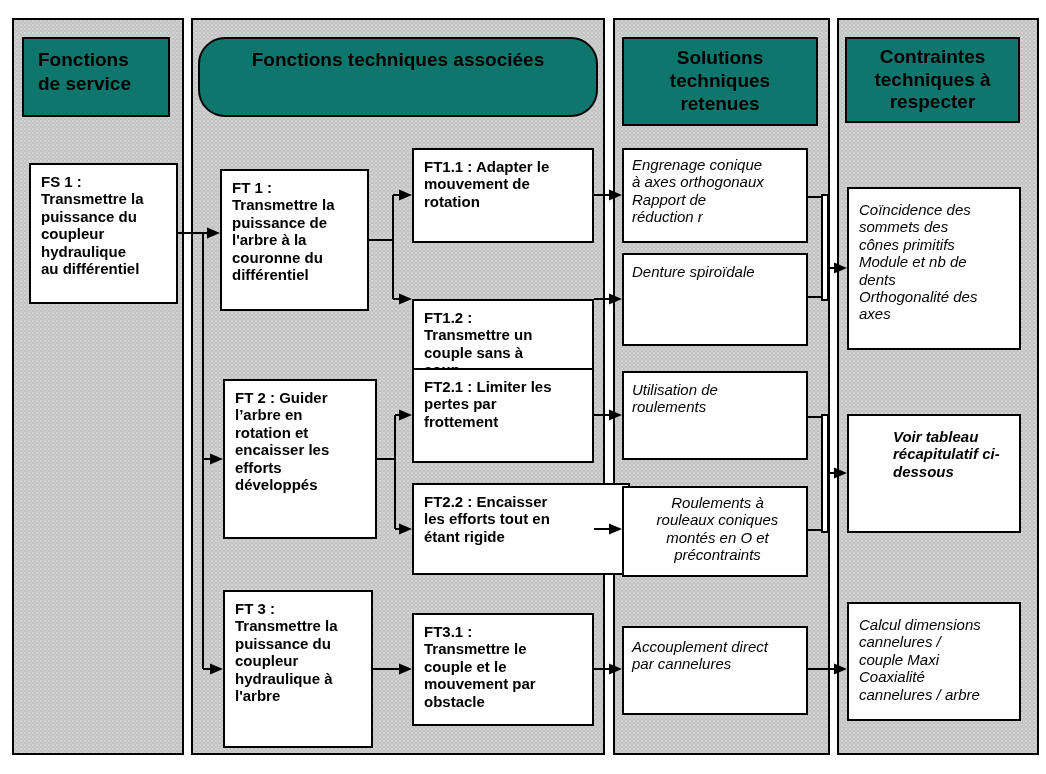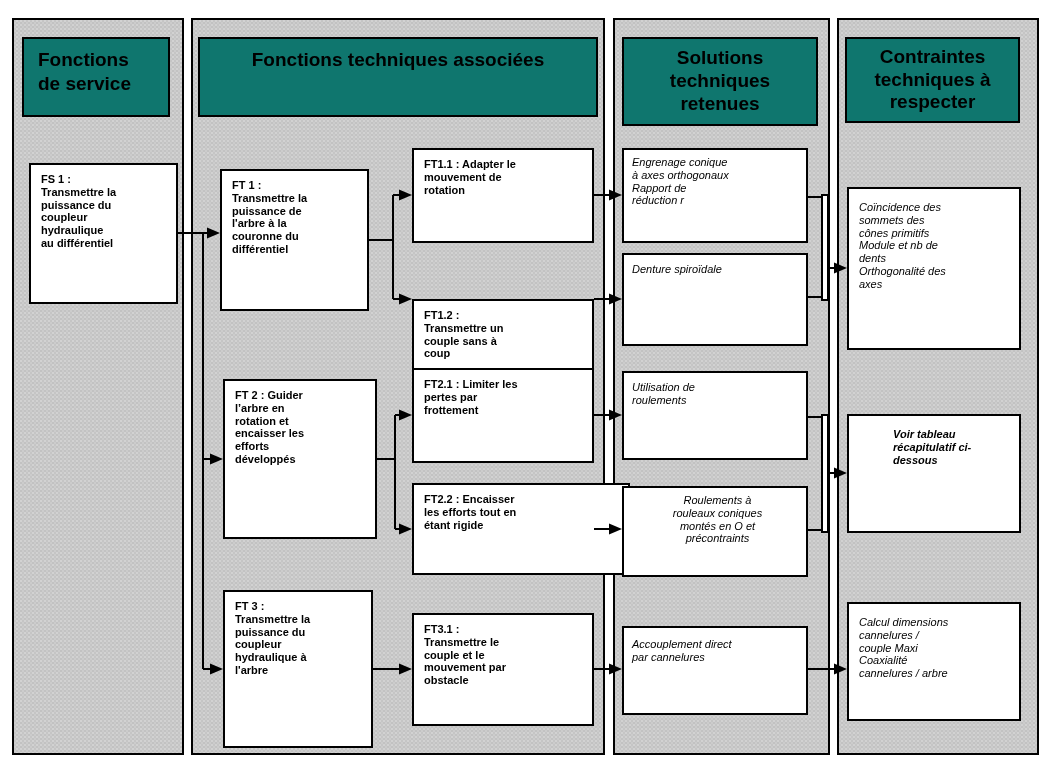--- a/index.html
+++ b/index.html
@@ -35,21 +35,21 @@
   .hdr-topcenter { text-align: center; padding-top: 9px; }
   .hdr-center {
     display: flex; align-items: center; justify-content: center;
     text-align: center; line-height: 1.2;
   }
   .box {
     position: absolute;
     box-sizing: border-box;
     background: #ffffff;
     border: 2px solid #000;
-    font-size: 11px;
+    font-size: 15px;
     line-height: 1.16;
     white-space: pre-line;
     padding: 8px 3px 0 10px;
     overflow: hidden;
   }
   .t-fn  { font-weight: bold; }
   .t-sol { font-style: italic; padding-left: 8px; }
   .t-con { font-style: italic; }
   .t-boldital { font-style: italic; font-weight: bold; padding-left: 44px; }
   .pad12 { padding-top: 12px; }
@@ -60,21 +60,21 @@
 
 <div class="canvas">
 
   <div class="panel" style="left:12px; top:18px; width:172px; height:737px;"></div>
   <div class="panel" style="left:191px; top:18px; width:414px; height:737px;"></div>
   <div class="panel" style="left:613px; top:18px; width:217px; height:737px;"></div>
   <div class="panel" style="left:837px; top:18px; width:202px; height:737px;"></div>
 
   <div class="header-box hdr-left" style="left:22px; top:37px; width:148px; height:80px;">Fonctions
 de service</div>
-  <div class="header-box hdr-topcenter" style="left:198px; top:37px; width:400px; height:80px;">Fonctions techniques associées</div>
+  <div class="header-box hdr-topcenter" style="left:198px; top:37px; width:400px; height:80px;border-radius:27px;">Fonctions techniques associées</div>
   <div class="header-box hdr-center" style="left:622px; top:37px; width:196px; height:89px;">Solutions
 techniques
 retenues</div>
   <div class="header-box hdr-center" style="left:845px; top:37px; width:175px; height:86px;">Contraintes
 techniques à
 respecter</div>
 
   <div class="box t-fn" style="left:29px; top:163px; width:149px; height:141px;">FS 1 :
 Transmettre la
 puissance du

